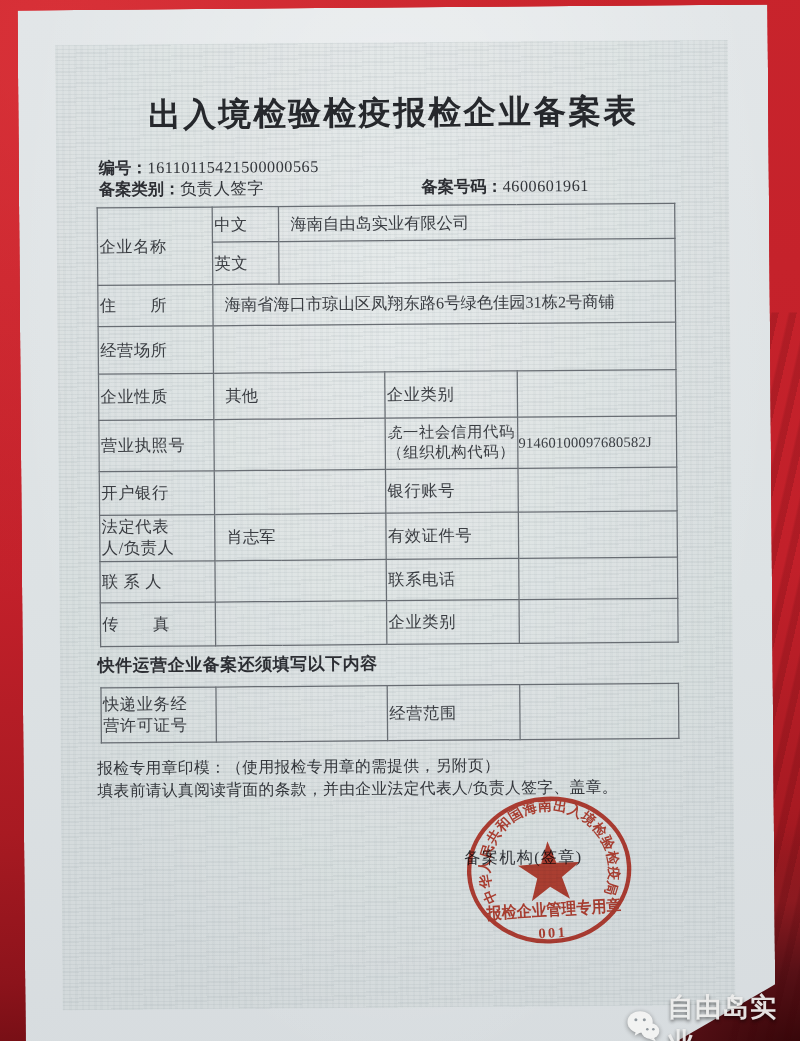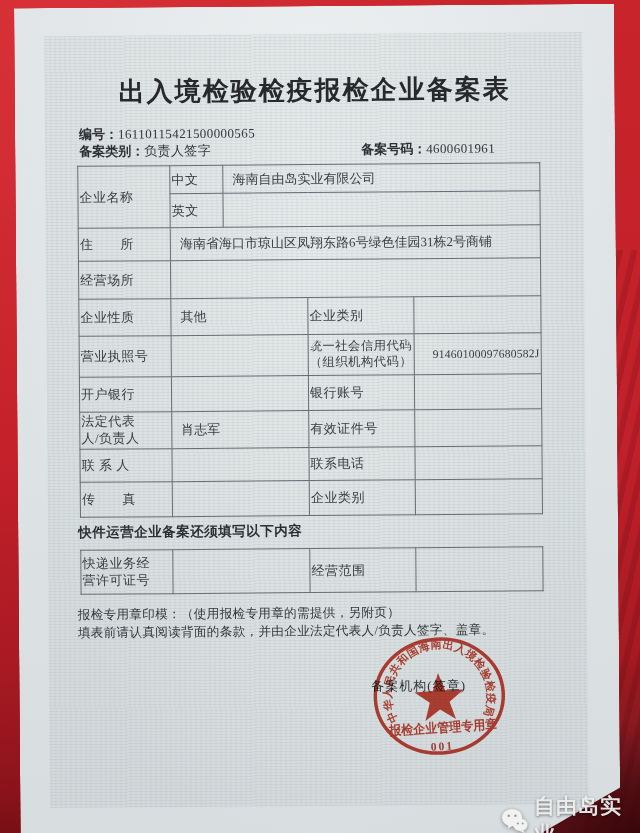--- a/index.html
+++ b/index.html
@@ -34,30 +34,30 @@
       rgba(185,196,194,.14);
     pointer-events:none;
   }
   .title{
     position:absolute;left:0;top:67px;width:100%;margin:0;
     text-align:center;font-size:26px;font-weight:bold;letter-spacing:2px;color:#26282c;
   }
   .meta{position:absolute;left:64px;top:119px;width:480px;font-size:13px;line-height:16.5px;}
   .lbl{font-weight:bold;color:#2c2e33;}
   .val{letter-spacing:.4px;}
-  .recno{position:absolute;left:282px;top:16.5px;white-space:nowrap;}
+  .recno{position:absolute;left:258px;top:16.5px;white-space:nowrap;}
   table{border-collapse:collapse;table-layout:fixed;position:absolute;background:transparent;}
   .t1{left:62px;top:158px;width:462px;}
   .t2{left:62px;top:542px;width:462px;}
   td{border:1px solid #686d73;font-size:13px;color:#3a3d42;overflow:hidden;}
   td.lab{letter-spacing:.5px;}
   td.valc{padding-left:9px;text-align:left;}
   td.pre{white-space:pre-line;line-height:1.28;}
   td.small{font-size:12.3px;border-radius:20px;}
-  td.code{font-size:11.6px;letter-spacing:.2px;padding-left:18px;}
+  td.code{font-size:11.6px;letter-spacing:.2px;padding-left:0;}
   .sec2{position:absolute;left:60px;top:516px;font-size:13.5px;font-weight:bold;color:#2c2e33;letter-spacing:.5px;}
   .notes{position:absolute;left:59px;top:599px;font-size:12.6px;line-height:17.5px;color:#33363b;letter-spacing:.3px;}
   .agency{position:absolute;left:352px;top:672px;font-size:13px;letter-spacing:1px;color:#303338;}
   .dateline{position:absolute;left:339px;top:719px;font-size:13.5px;color:#303338;}
   .stamp{position:absolute;left:330px;top:626px;width:180px;height:134px;mix-blend-mode:multiply;opacity:.93;transform:rotate(-3deg);}
   .stamp text{font-family:"Liberation Serif","DejaVu Serif",serif;fill:#c63928;font-weight:bold;}
   .arc{font-size:11px;letter-spacing:.5px;}
   .ctr{font-size:13px;}
   .num{font-size:11.5px;letter-spacing:2px;}
   .watermark{position:absolute;left:501px;top:792px;display:flex;align-items:center;gap:6px;z-index:5;}

